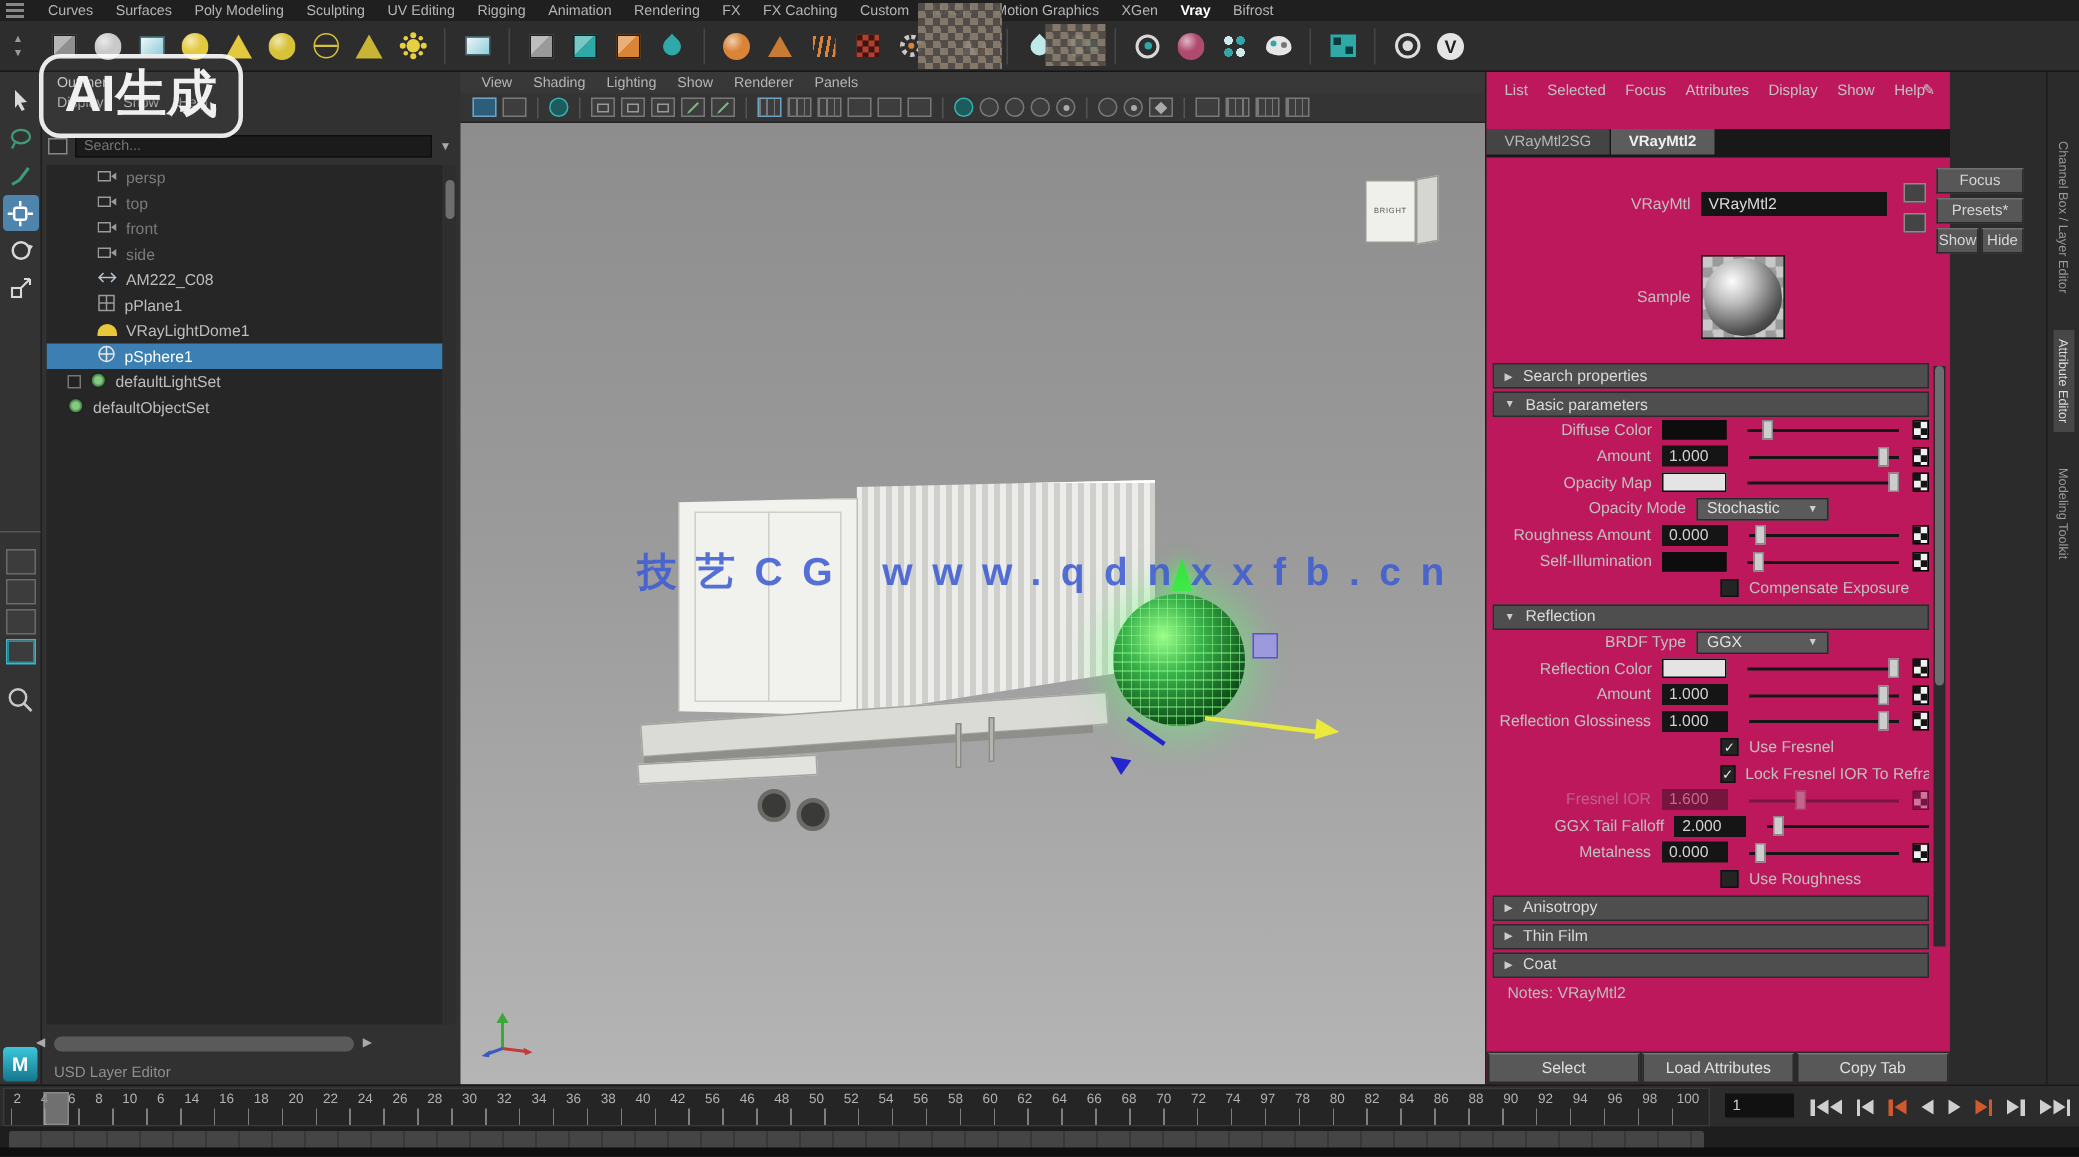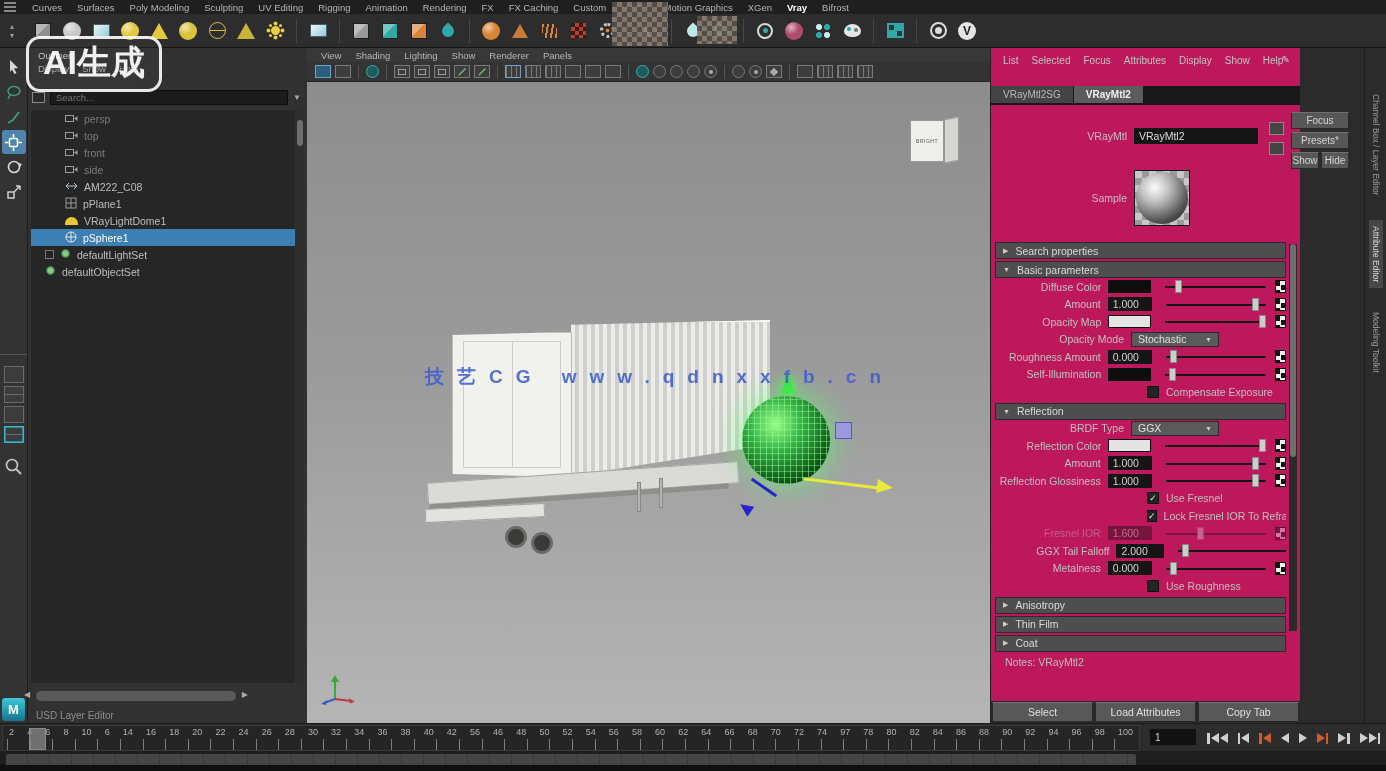--- a/index.html
+++ b/index.html
@@ -49,21 +49,21 @@
 
 #viewport{position:absolute;left:307px;top:0;width:683px;height:675px;background:#3a3a3a}
 #vp-menus{height:14px;display:flex;gap:14px;align-items:center;padding-left:14px;font-size:9.5px;color:#b5b5b5;background:#383838}
 #vp-toolbar{height:20px;display:flex;align-items:center;gap:4px;padding-left:8px;background:#343434;border-bottom:1px solid #242424}
 .vpi{width:16px;height:13px;border:1px solid #787878;background:#3d3d3d;display:flex;align-items:center;justify-content:center}
 .vpi.blue{background:#2c5d7a;border-color:#6fa3c4}
 .vpi.teal{background:#1d5c5c;border-color:#37b0b0}
 .vpi.round{border-radius:50%;width:13px;height:13px}
 .vpsep{width:1px;height:14px;background:#555;margin:0 3px}
 #vp-canvas{position:absolute;left:0;top:34px;right:0;bottom:0;background:linear-gradient(180deg,#8d8d8d 0%,#9b9b9b 45%,#b5b5b5 100%);overflow:hidden}
-#site-watermark{position:absolute;left:118px;top:282px;font-size:19px;font-weight:bold;letter-spacing:13px;color:rgba(61,92,210,.88);white-space:nowrap}
+#site-watermark{position:absolute;left:118px;top:282px;font-size:26px;font-weight:bold;letter-spacing:13px;color:rgba(61,92,210,.88);white-space:nowrap}
 
 #container-side{position:absolute;left:264px;top:238px;width:199px;height:156px;background:repeating-linear-gradient(90deg,#ececea 0 4px,#cfcfcb 4px 8px);clip-path:polygon(0 3%,100% 0,100% 80%,0 100%);box-shadow:inset 0 2px 0 #fff}
 #container-end{position:absolute;left:145px;top:250px;width:120px;height:145px;background:#f1f1ee;border:1px solid #bdbdb8;clip-path:polygon(0 2%,100% 0,100% 100%,0 98%)}
 #container-end .door{position:absolute;inset:8px 10px;border:1px solid #cfcfc8}
 #container-end .doorline{position:absolute;left:50%;top:8px;bottom:8px;width:1px;background:#cfcfc8}
 #trailer-deck{position:absolute;left:120px;top:390px;width:312px;height:22px;background:#dadad6;border:1px solid #a5a5a0;transform:rotate(-4deg)}
 #trailer-rail{position:absolute;left:122px;top:412px;width:300px;height:5px;background:#8e8e8a;transform:rotate(-4deg)}
 #gooseneck{position:absolute;left:118px;top:424px;width:120px;height:14px;background:#e2e2de;border:1px solid #a5a5a0;transform:rotate(-3deg)}
 .wheel{position:absolute;width:22px;height:22px;border-radius:50%;background:#3a3a38;border:3px solid #6a6a66}
 #leg1,#leg2{position:absolute;width:4px;height:30px;background:#b5b5b0;border:1px solid #8a8a85}

